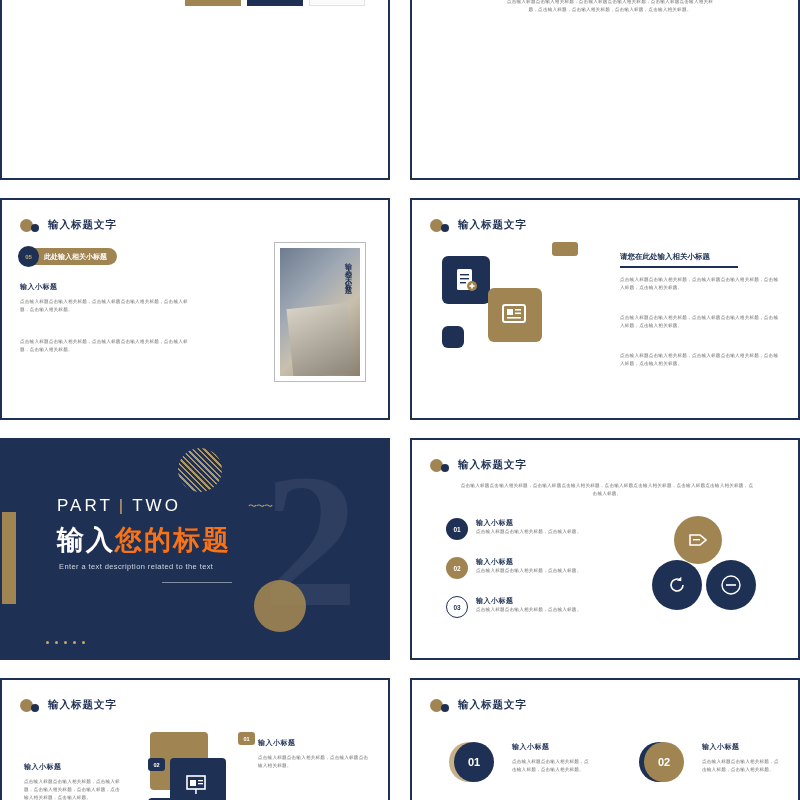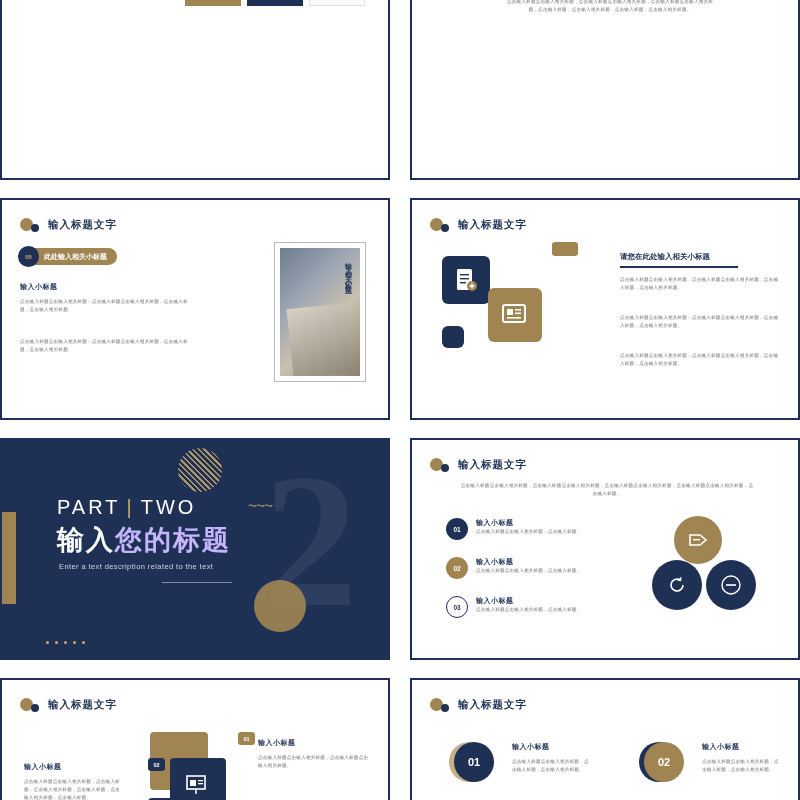--- a/index.html
+++ b/index.html
@@ -35,21 +35,21 @@
   }
   .slide.dark {
     background: #1e3054;
     border-color: #1e3054;
   }
 
   
   .hdr {
     position: absolute;
     top: 18px; left: 18px;
-    display: flex; gap: 9px;
+    display: flex; align-items: center; gap: 9px;
   }
   .hdr .dotbig {
     width: 13px; height: 13px; border-radius: 50%;
     background: #a08552;
   }
   .hdr .dotsm {
     width: 8px; height: 8px; border-radius: 50%;
     background: #1e3054;
     margin-left: -11px; align-self: flex-end;
   }
@@ -156,28 +156,28 @@
     background: repeating-linear-gradient(45deg,#c8a96a 0 1.5px,transparent 1.5px 4px);
     opacity: .85;
   }
   .s5 .circ-tan {
     position: absolute; left: 252px; top: 140px;
     width: 52px; height: 52px; border-radius: 50%;
     background: #a08552; opacity: .9;
   }
   .s5 .part {
     position: absolute; left: 55px; top: 56px;
-    color: #fff; font-size: 20px; letter-spacing: 3px;
+    color: #fff; font-size: 17px; letter-spacing: 3px;
   }
   .s5 .part .bar { color: #c8a96a; margin: 0 6px; }
   .s5 .maintitle {
     position: absolute; left: 55px; top: 82px;
     font-size: 27px; font-weight: bold; color: #fff; letter-spacing: 2px;
   }
-  .s5 .maintitle em { font-style: normal; color: #c4b5fd; font-family: Liberation Mono, monospace; }
+  .s5 .maintitle em { font-style: normal; color: #f97316; font-family: Liberation Mono, monospace; }
   .s5 .entxt {
     position: absolute; left: 57px; top: 122px;
     font-size: 7.5px; color: #cfd5e0; letter-spacing: .4px;
   }
   .s5 .hr {
     position: absolute; left: 160px; top: 142px; width: 70px; height: 1px;
     background: rgba(255,255,255,.45);
   }
   .s5 .dots {
     position: absolute; left: 44px; bottom: 14px;

